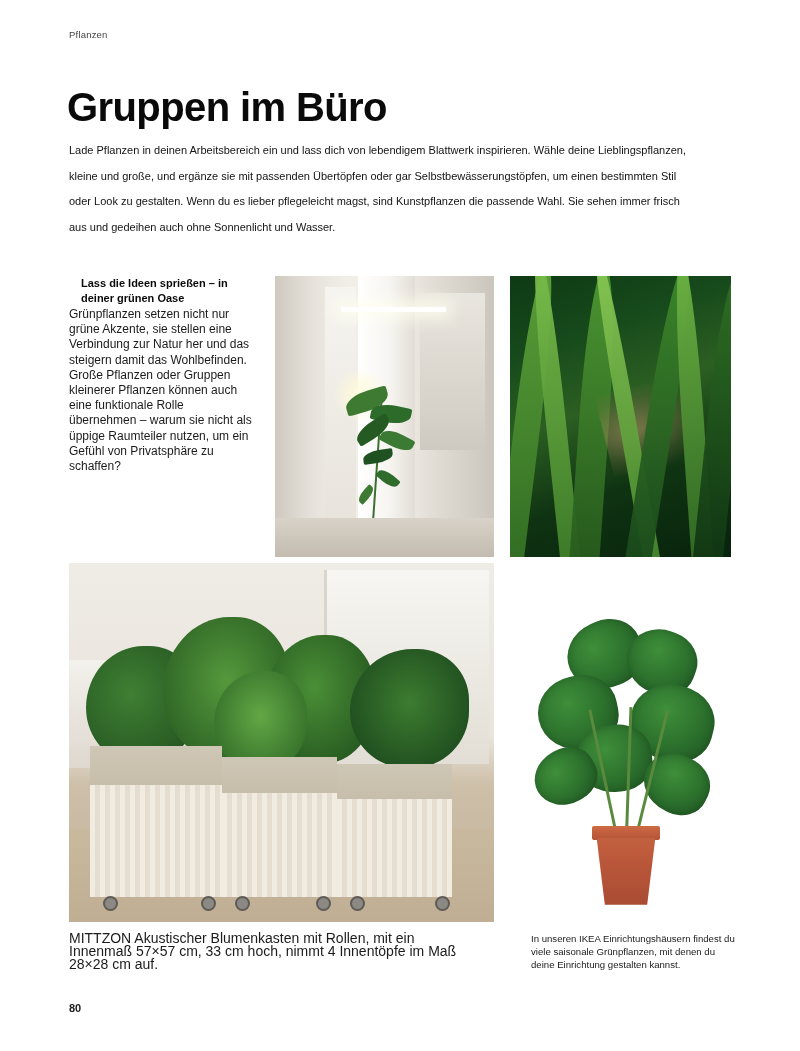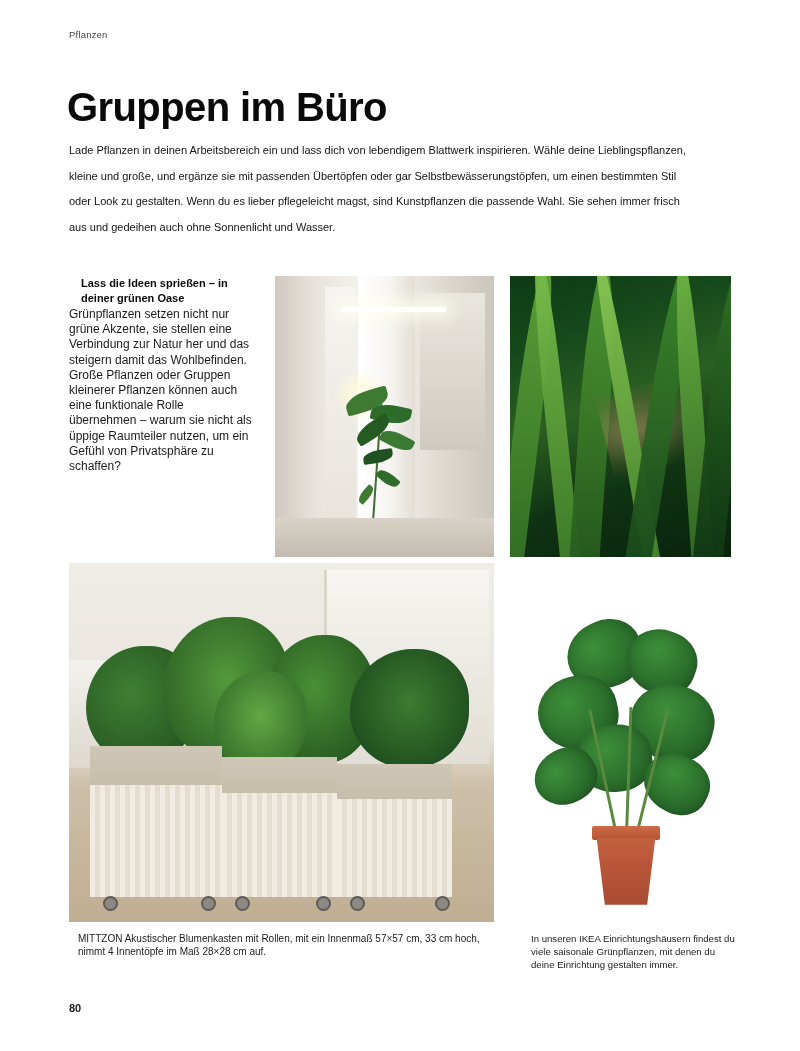--- a/index.html
+++ b/index.html
@@ -276,24 +276,24 @@
     position: absolute;
     left: 36%; bottom: 26.5%;
     width: 28%; height: 3%;
     background: #3a2b21;
     border-radius: 40%;
   }
 
   
   .caption-left {
     position: absolute;
-    left: 78px;
+    left: 69px;
     top: 932px;
     width: 405px;
-    font-size: 10px;
+    font-size: 14px;
     line-height: 13px;
     color: #1b1b1b;
   }
   .caption-right {
     position: absolute;
     left: 531px;
     top: 932px;
     width: 205px;
     font-size: 9.6px;
     line-height: 13px;
@@ -399,16 +399,16 @@
       <div class="al-stem" style="left:2px;  transform: rotate(-12deg);"></div>
       <div class="al-stem" style="left:12px; transform: rotate(2deg);"></div>
       <div class="al-stem" style="left:22px; transform: rotate(14deg);"></div>
     </div>
     <div class="al-soil"></div>
     <div class="al-rim"></div>
     <div class="al-pot"></div>
   </div>
 
   <div class="caption-left">MITTZON Akustischer Blumenkasten mit Rollen, mit ein Innenmaß 57×57 cm, 33 cm hoch, nimmt 4 Innentöpfe im Maß 28×28 cm auf.</div>
-  <div class="caption-right">In unseren IKEA Einrichtungshäusern findest du viele saisonale Grünpflanzen, mit denen du deine Einrichtung gestalten immer.</div>
+  <div class="caption-right">In unseren IKEA Einrichtungshäusern findest du viele saisonale Grünpflanzen, mit denen du deine Einrichtung gestalten kannst.</div>
 
   <div class="page-number">80</div>
 </div>
 
 </body></html>

